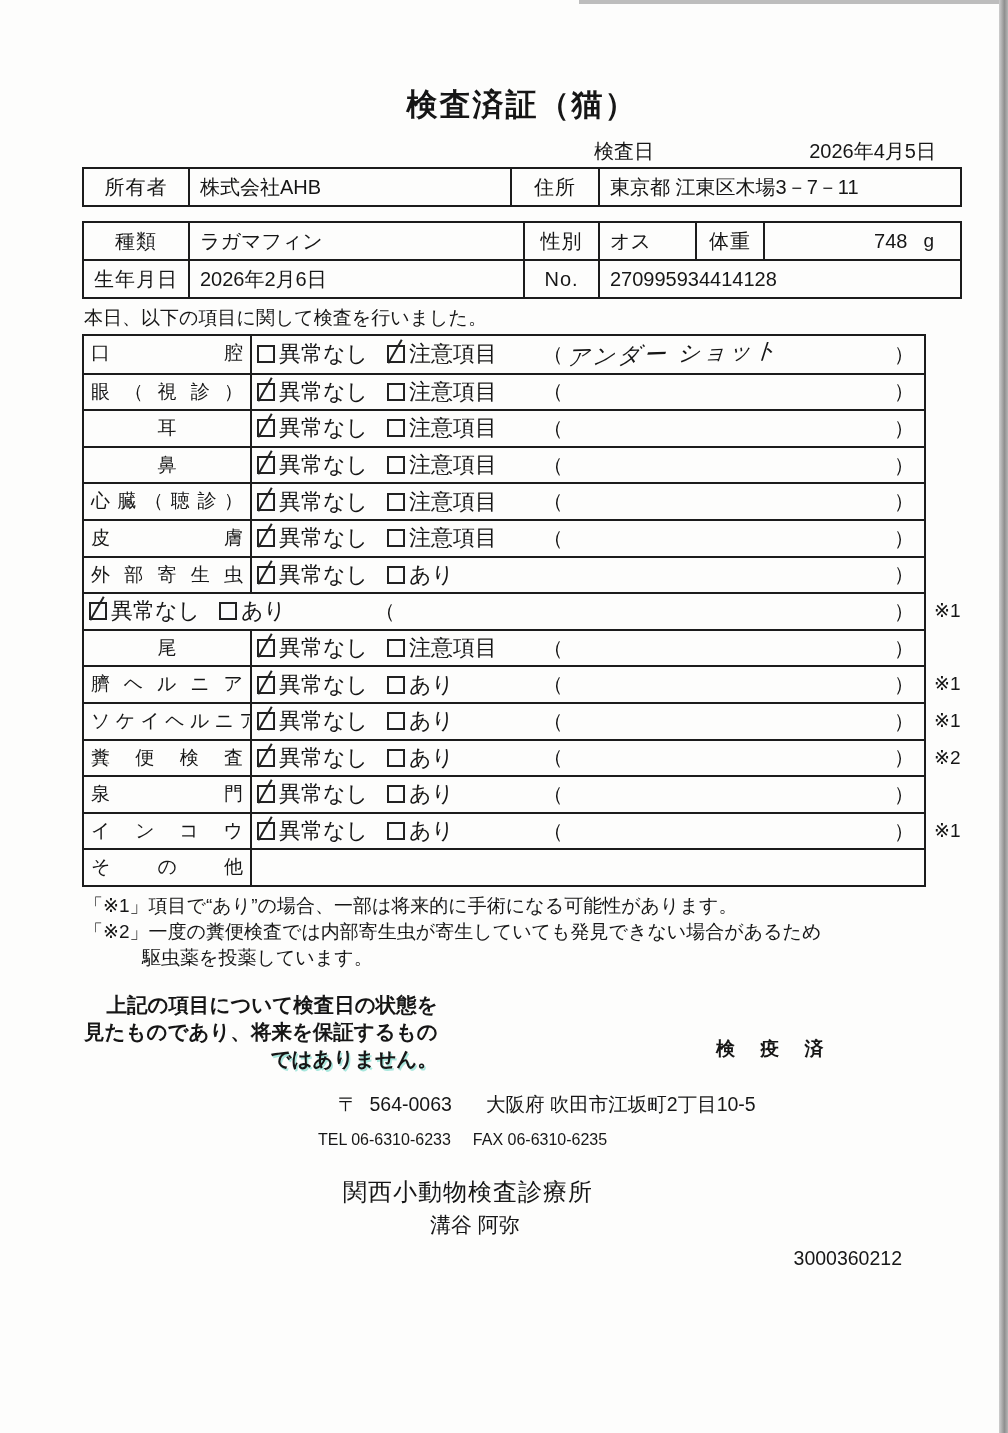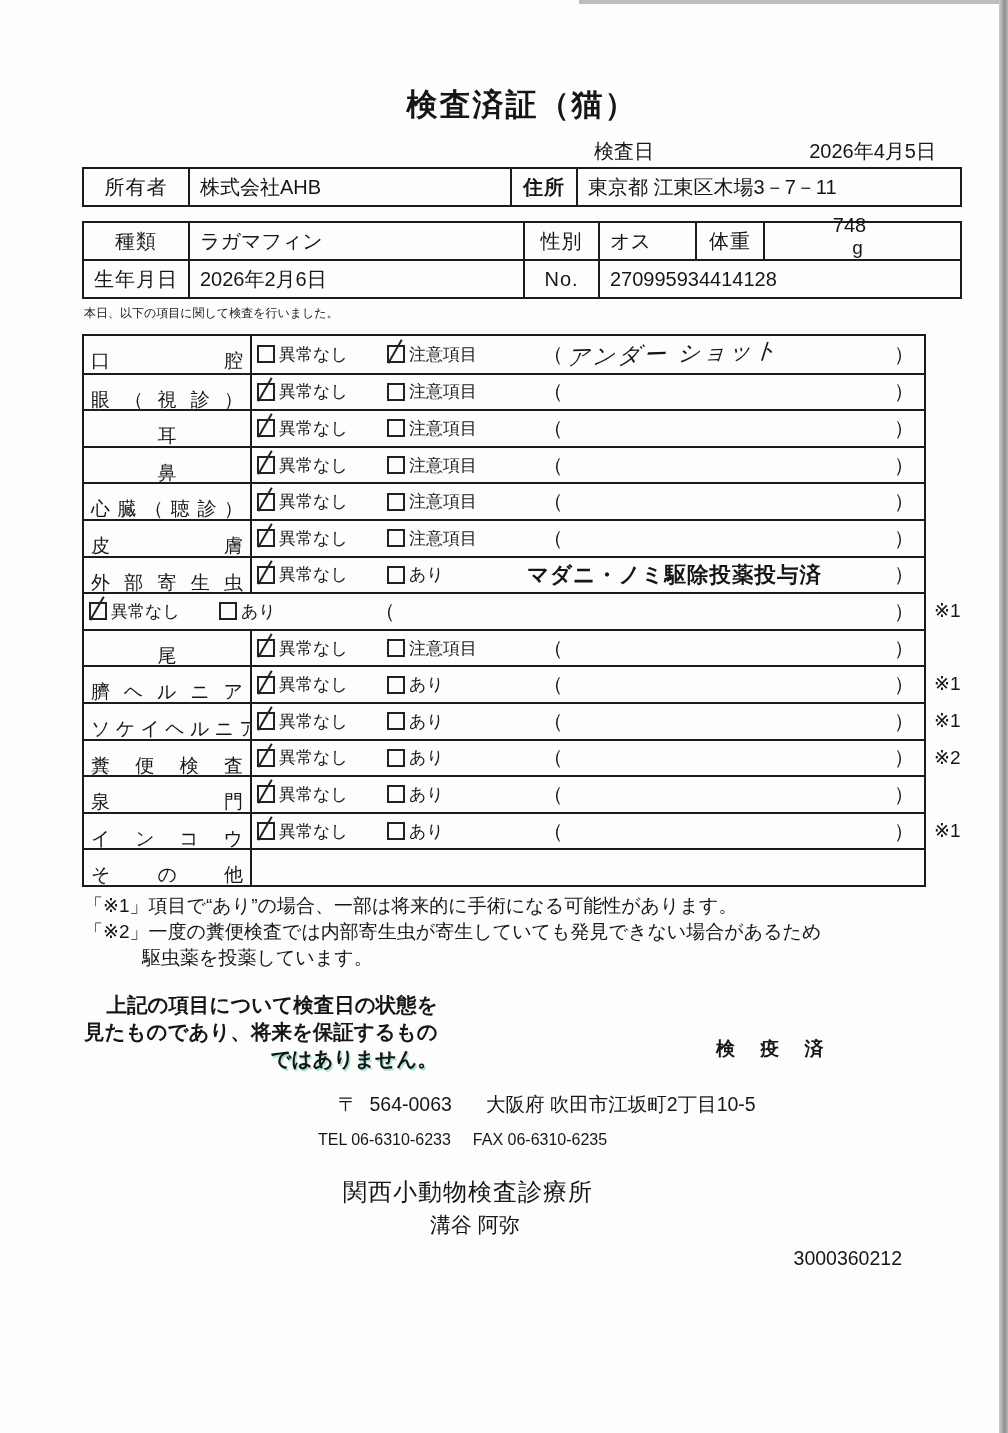--- a/index.html
+++ b/index.html
@@ -25,49 +25,49 @@
   .t-owner{top:167px;}
   .t-pet{top:221px;}
   .itrow{display:flex;height:36px;align-items:center;}
   .itrow + .itrow{border-top:2px solid #1c1c1c;}
   .icell{height:100%;display:flex;align-items:center;box-sizing:border-box;font-size:20px;}
   .icell.lab{justify-content:center;letter-spacing:1px;}
   .icell.val{padding-left:10px;}
   .br{border-right:2px solid #1c1c1c;}
   .w-lab1{width:106px;}
   .w-val1{width:322px;}
-  .w-lab2{width:66px;font-weight:bold;}
+  .w-lab2{width:88px;}
   .w-flex{flex:1;}
   .w-val-b{width:335px;}
   .w-sexl{width:75px;}
   .w-sexv{width:97px;}
   .w-wtl{width:68px;}
-  .wt-val{justify-content:flex-end;padding-right:26px;flex-direction:column;}
+  .wt-val{justify-content:flex-end;padding-right:26px;}
   .wt-num{font-size:20px;}
   .wt-unit{font-size:19px;margin-left:16px;}
 
-  .intro-line{position:absolute;left:84px;top:305px;font-size:12px;}
+  .intro-line{position:absolute;left:84px;top:305px;font-size:19px;}
 
   
   .ctable{position:absolute;left:82px;top:334px;width:844px;border:2.5px solid #1c1c1c;box-sizing:border-box;}
   .crow{position:relative;display:flex;height:36.6px;box-sizing:border-box;align-items:stretch;}
   .crow + .crow{border-top:2px solid #1c1c1c;}
   .lcell{width:168px;border-right:2px solid #1c1c1c;box-sizing:border-box;
-    padding:8px 7px;font-size:19px;display:block;line-height:34px;
+    padding:0 7px;font-size:19px;display:block;line-height:34px;
     text-align:justify;text-align-last:justify;overflow:hidden;white-space:nowrap;}
   .lcell.center{text-align:center;text-align-last:center;}
   .lcell.small{font-size:16.5px;letter-spacing:-0.5px;}
   .ccontent{flex:1;display:flex;align-items:center;}
   .cbg{display:flex;align-items:center;}
   .cbg.c1{margin-left:5px;width:130px;}
   .cbg.c2{width:128px;}
   .cb{position:relative;display:inline-block;width:14px;height:14px;border:2px solid #222;flex:0 0 auto;}
   .cb.checked::after{content:"";position:absolute;left:5px;top:-9px;width:2px;height:27px;
     background:#222;transform:rotate(30deg);}
-  .cbt{font-size:17px;margin-left:4px;white-space:nowrap;}
+  .cbt{font-size:22px;margin-left:4px;white-space:nowrap;}
   .parenArea{flex:1;display:flex;align-items:center;padding-right:10px;min-width:0;}
   .popen{font-size:20px;margin-left:28px;}
   .pclose{font-size:20px;margin-left:auto;}
   .hand{font-size:22px;font-style:italic;letter-spacing:3px;margin-left:4px;
     transform:rotate(-2deg) skewX(-6deg);display:inline-block;white-space:nowrap;}
   .printed{font-size:21.5px;font-weight:bold;margin-left:12px;letter-spacing:1px;white-space:nowrap;}
   .refnote{position:absolute;left:calc(100% + 10px);top:5px;font-size:19px;white-space:nowrap;}
 
   .notes{position:absolute;left:84px;top:893px;font-size:19px;line-height:26px;}
   .note-line.indent{padding-left:58px;}
@@ -241,21 +241,20 @@
         <div class="ccontent">
           <span class="cbg c1">
             <span class="cb checked"></span>
             <span class="cbt">異常なし</span>
           </span>
           <span class="cbg c2">
             <span class="cb"></span>
             <span class="cbt">あり</span>
           </span>
           <div class="parenArea">
-            <span class="printed">マダニ・ノミ駆除投薬投与済</span>
             <span class="pclose">）</span>
           </div>
         </div>
       </div>
       <div class="crow">
         <div class="ccontent">
           <span class="cbg c1">
             <span class="cb checked"></span>
             <span class="cbt">異常なし</span>
           </span>

